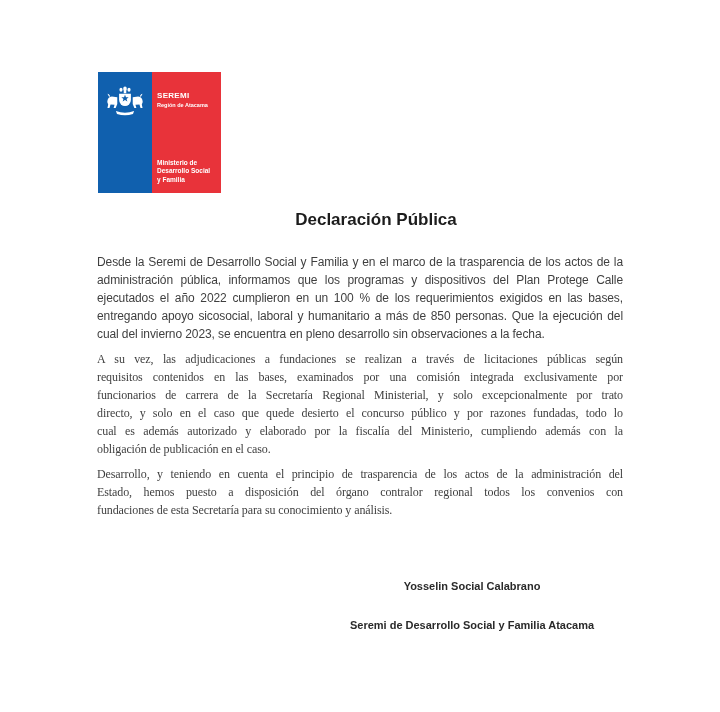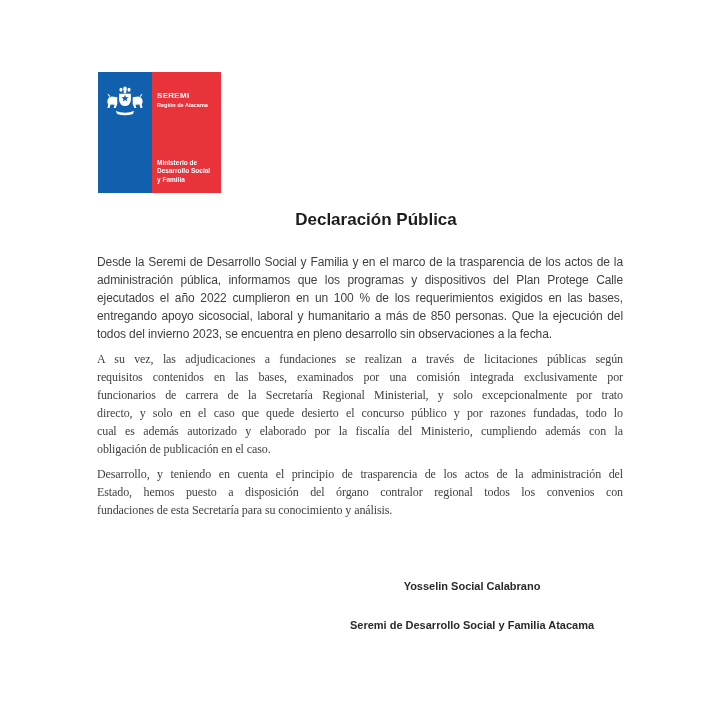--- a/index.html
+++ b/index.html
@@ -159,21 +159,21 @@
   </div>
 
   <h1 class="title">Declaración Pública</h1>
 
   <div class="body-text" id="paragraphs">
       <div class="paragraph">
         <div class="line jline">Desde la Seremi de Desarrollo Social y Familia y en el marco de la trasparencia de los actos de la</div>
         <div class="line jline">administración pública, informamos que los programas y dispositivos del Plan Protege Calle</div>
         <div class="line jline">ejecutados el año 2022 cumplieron en un 100 % de los requerimientos exigidos en las bases,</div>
         <div class="line jline">entregando apoyo sicosocial, laboral y humanitario a más de 850 personas. Que la ejecución del</div>
-        <div class="line">todos del invierno 2023, se encuentra en pleno desarrollo sin observaciones a la fecha.</div>
+        <div class="line">cual del invierno 2023, se encuentra en pleno desarrollo sin observaciones a la fecha.</div>
       </div>
       <div class="paragraph">
         <div class="line jline">A su vez, las adjudicaciones a fundaciones se realizan a través de licitaciones públicas según</div>
         <div class="line jline">requisitos contenidos en las bases, examinados por una comisión integrada exclusivamente por</div>
         <div class="line jline">funcionarios de carrera de la Secretaría Regional Ministerial, y solo excepcionalmente por trato</div>
         <div class="line jline">directo, y solo en el caso que quede desierto el concurso público y por razones fundadas, todo lo</div>
         <div class="line jline">cual es además autorizado y elaborado por la fiscalía del Ministerio, cumpliendo además con la</div>
         <div class="line">obligación de publicación en el caso.</div>
       </div>
       <div class="paragraph">

